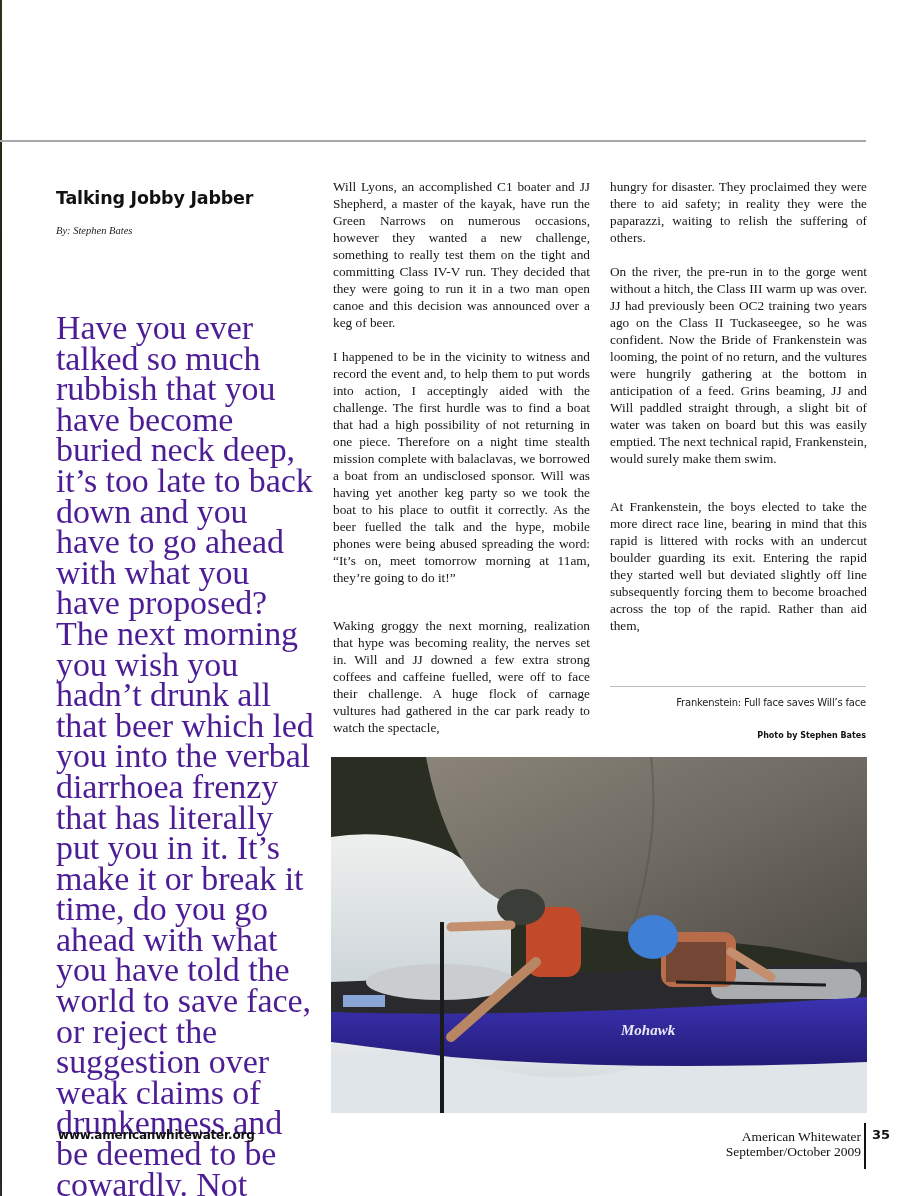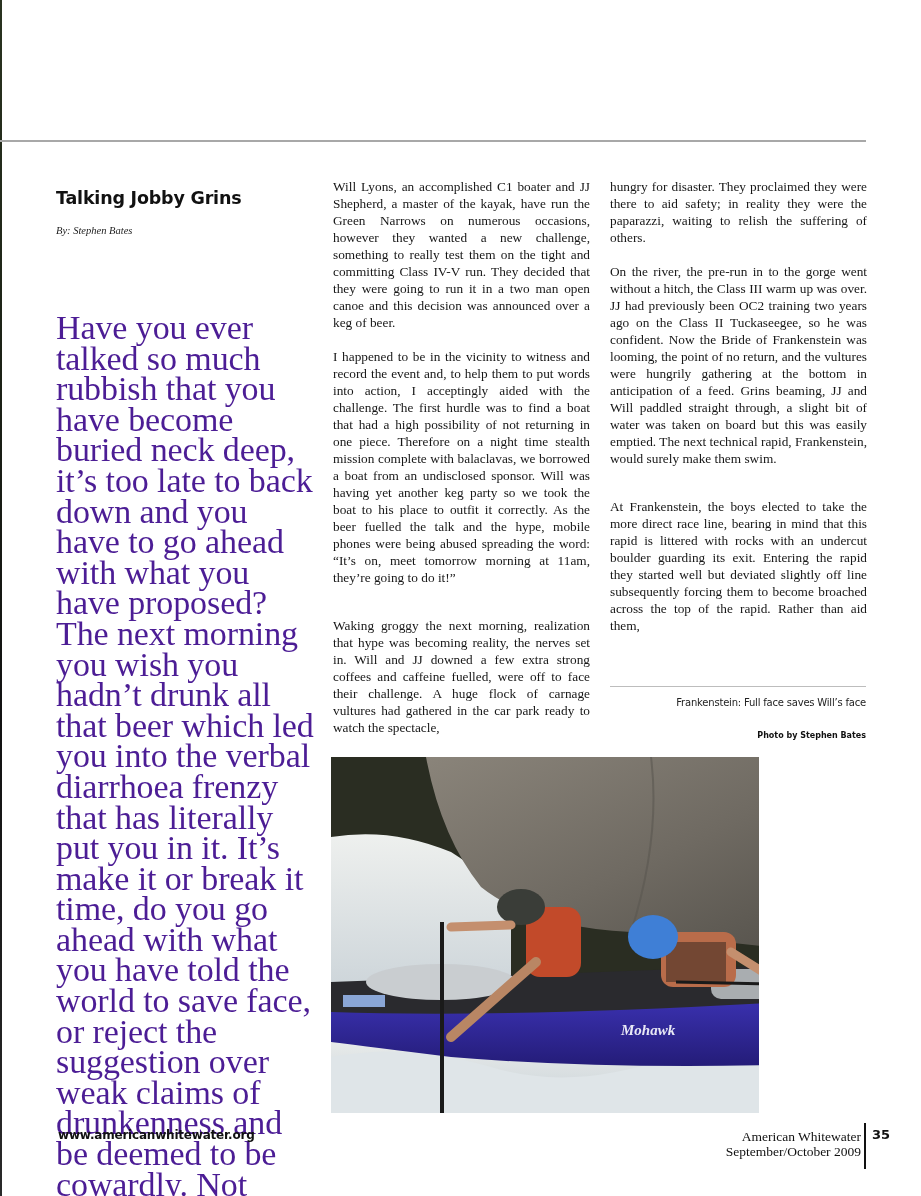--- a/index.html
+++ b/index.html
@@ -56,21 +56,21 @@
       font-size: 10px; color: #222; letter-spacing: -0.2px;
     }
     .photo-credit {
       position: absolute; left: 600px; top: 731px; width: 266px; text-align: right;
       font-family: "DejaVu Sans", "Liberation Sans", sans-serif; font-weight: bold;
       font-size: 8px; color: #111;
     }
 
     
     .photo {
-      position: absolute; left: 331px; top: 757px; width: 428px; height: 356px; overflow: hidden;
+      position: absolute; left: 331px; top: 757px; width: 536px; height: 356px; overflow: hidden;
       background: #22c55e;
       text-align: right;
     }
     .photo svg { display: block; }
 
     
     .footer-url {
       position: absolute; left: 58px; top: 1128px;
       font-family: "DejaVu Sans", "Liberation Sans", sans-serif; font-weight: bold;
       font-size: 12px; color: #111; letter-spacing: -0.2px;
@@ -88,21 +88,21 @@
       font-size: 13px; color: #111;
     }
   </style>
 </head>
 <body>
 
 <div class="left-edge"></div>
 <div class="top-rule"></div>
 
 <div class="col-left">
-  <h1 class="article-title">Talking Jobby Grins</h1>
+  <h1 class="article-title">Talking Jobby Jabber</h1>
   <div class="byline">By: Stephen Bates</div>
 </div>
 
 <div class="pull-quote">Have you ever talked so much rubbish that you have become buried neck deep, it’s too late to back down and you have to go ahead with what you have proposed? The next morning you wish you hadn’t drunk all that beer which led you into the verbal diarrhoea frenzy that has literally put you in it. It’s make it or break it time, do you go ahead with what you have told the world to save face, or reject the suggestion over weak claims of drunkenness and be deemed to be cowardly. Not many people put themselves on the line to save face, would you?</div>
 
 <div class="col col-mid">
   <p>Will Lyons, an accomplished C1 boater and JJ Shepherd, a master of the kayak, have run the Green Narrows on numerous occasions, however they wanted a new challenge, something to really test them on the tight and committing Class IV-V run. They decided that they were going to run it in a two man open canoe and this decision was announced over a keg of beer.</p>
   <p>I happened to be in the vicinity to witness and record the event and, to help them to put words into action, I acceptingly aided with the challenge. The first hurdle was to find a boat that had a high possibility of not returning in one piece. Therefore on a night time stealth mission complete with balaclavas, we borrowed a boat from an undisclosed sponsor. Will was having yet another keg party so we took the boat to his place to outfit it correctly. As the beer fuelled the talk and the hype, mobile phones were being abused spreading the word: “It’s on, meet tomorrow morning at 11am, they’re going to do it!”</p>
   <p>Waking groggy the next morning, realization that hype was becoming reality, the nerves set in. Will and JJ downed a few extra strong coffees and caffeine fuelled, were off to face their challenge. A huge flock of carnage vultures had gathered in the car park ready to watch the spectacle,</p>
 </div>

